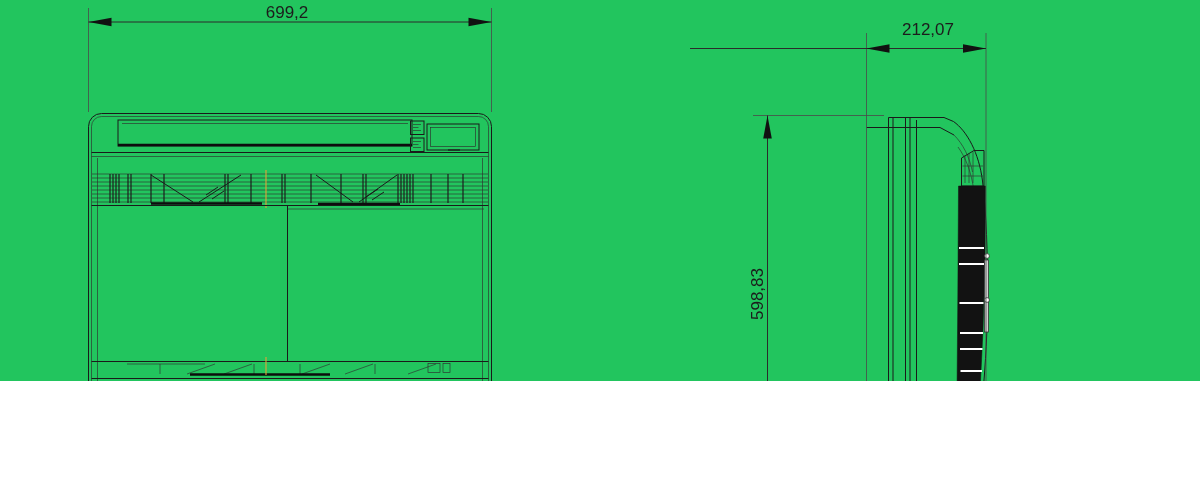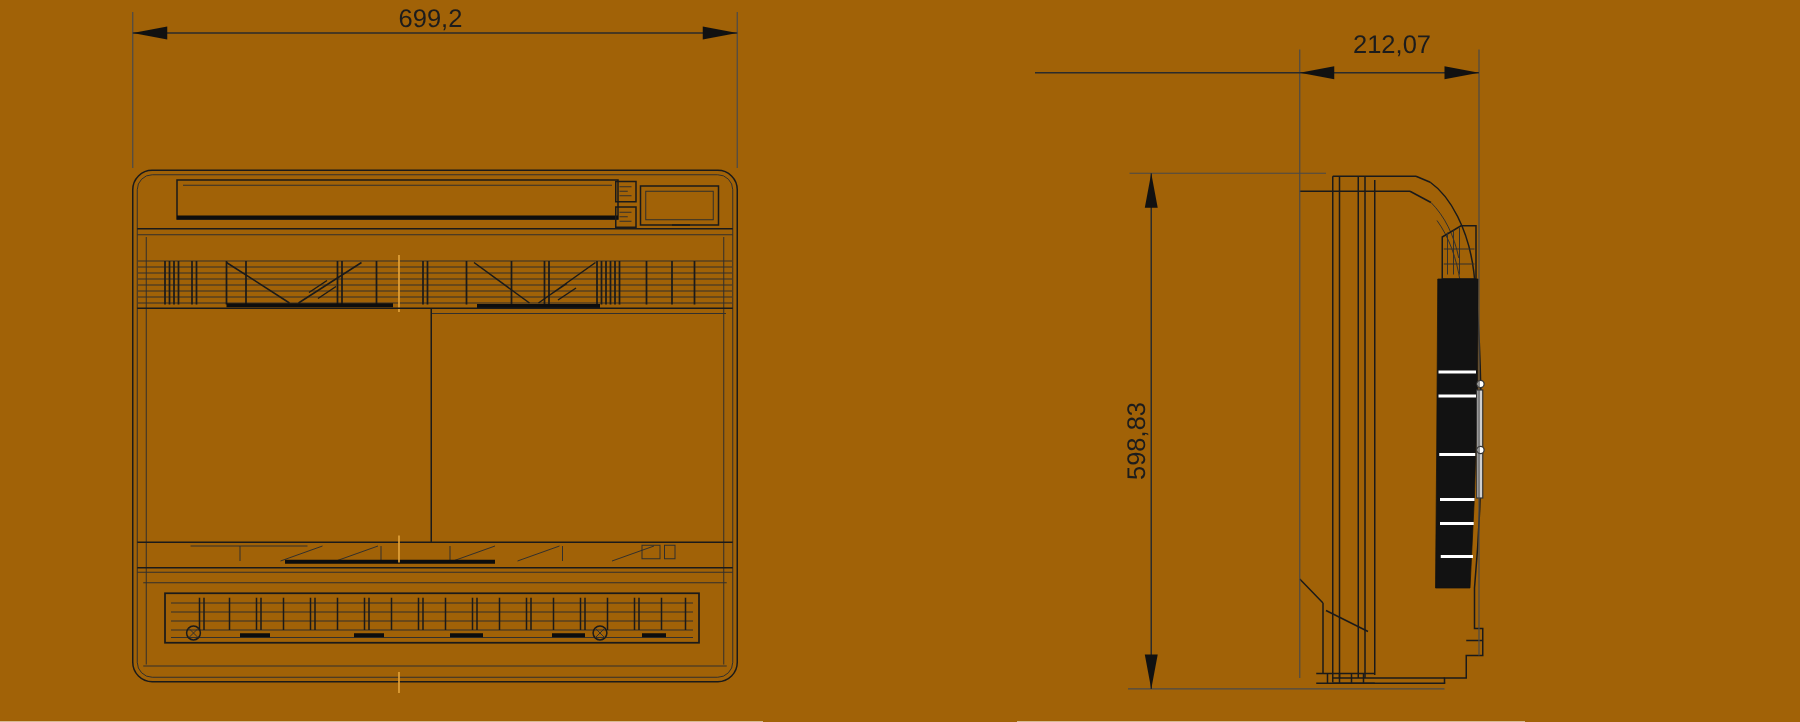--- a/index.html
+++ b/index.html
@@ -1,16 +1,16 @@
 <!DOCTYPE html>
 <html><head>
 <meta charset="utf-8">
 <style>
   html,body{margin:0;padding:0;background:#ffffff;}
-  .stage{position:relative;width:1200px;height:481px;background:#a16207;overflow:hidden;}
+  .stage{position:relative;width:1200px;height:381px;background:#22c55e;overflow:hidden;}
   svg{display:block;}
   .ln   {stroke:#1a1a1a;fill:none;stroke-width:1;}
   .thin {stroke:#2e2e2e;fill:none;stroke-width:.65;}
   .med  {stroke:#1a1a1a;fill:none;stroke-width:1.15;}
   .thick{stroke:#0d0d0d;fill:none;stroke-width:2.6;}
   .dim  {stroke:#2b2b2b;fill:none;stroke-width:1;}
   .ext  {stroke:#4a4a4a;fill:none;stroke-width:.8;}
   .arrow{fill:#111;stroke:none;}
   .fillk{fill:#121212;stroke:#121212;stroke-width:.5;}
   .wh   {stroke:#ffffff;fill:none;stroke-width:2.1;}

